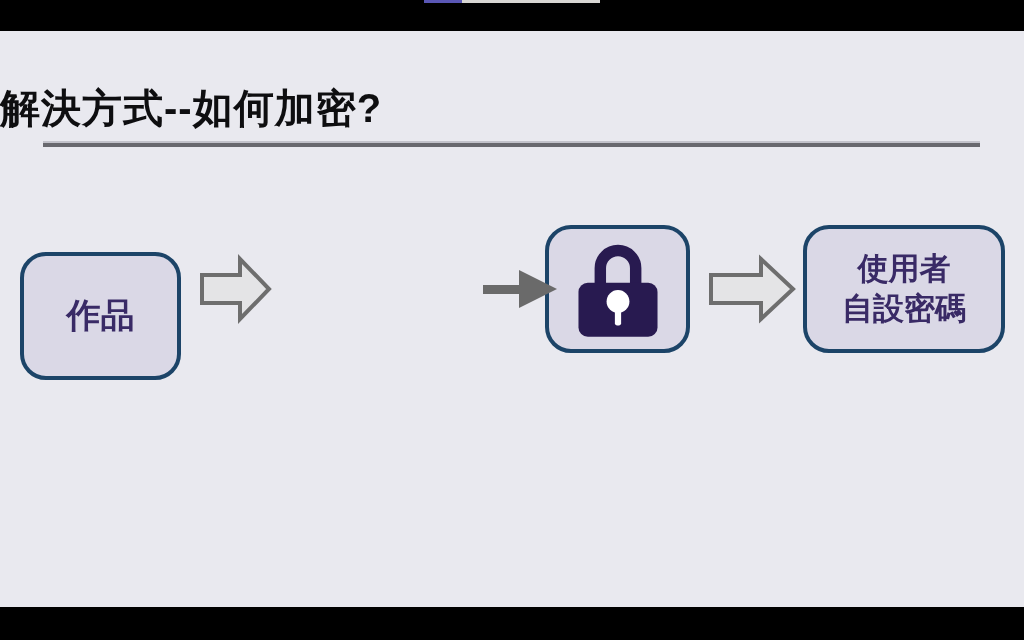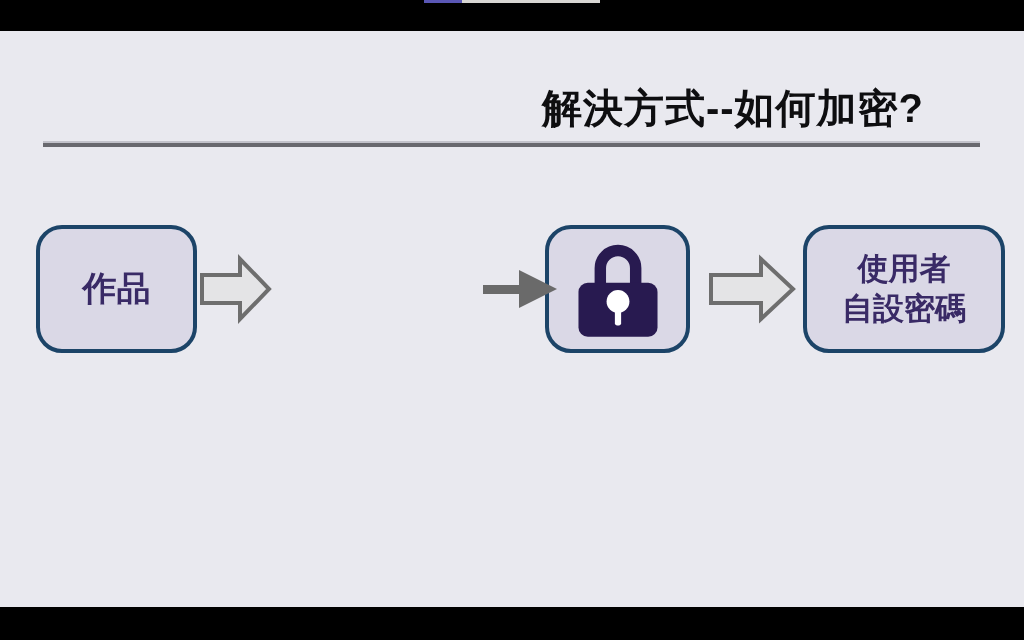--- a/index.html
+++ b/index.html
@@ -26,21 +26,21 @@
   }
   
   .slide {
     position: absolute;
     left: 0; top: 31px; width: 1024px; height: 576px;
     background: #e9e9ef;
   }
   .slide-title {
     position: absolute;
     left: 0; top: 50px; width: 924px;
-    text-align: right;
+    text-align: left;
     font-size: 40px; font-weight: bold;
     color: #0e0e10;
     letter-spacing: 1px;
   }
   .title-rule {
     position: absolute;
     left: 43px; top: 110px; width: 937px; height: 4px;
     background: #68686e;
     border-top: 2px solid #c2c2ca;
   }
@@ -51,21 +51,21 @@
     background: #dad8e6;
     border: 4px solid #1c4468;
     border-radius: 26px;
     box-sizing: border-box;
     display: flex; flex-direction: column;
     align-items: center; justify-content: center;
     color: #392a66;
     font-weight: bold;
     z-index: 1;
   }
-  .box-1 { left: 36px;  width: 161px; font-size: 34px; }
+  .box-1 { left: 20px;  width: 161px; font-size: 34px; margin-top: 27px; }
   .box-2 { left: 290px; width: 187px; font-size: 34px; }
   .box-3 { left: 545px; width: 145px; }
   .box-4 { left: 803px; width: 202px; font-size: 31px; line-height: 1.28; }
   .arrow {
     position: absolute;
     z-index: 2;
   }
   .arrow-1 { left: 199px; top: 223px; }
   .arrow-2 { left: 483px; top: 238px; }
   .arrow-3 { left: 708px; top: 223px; }

